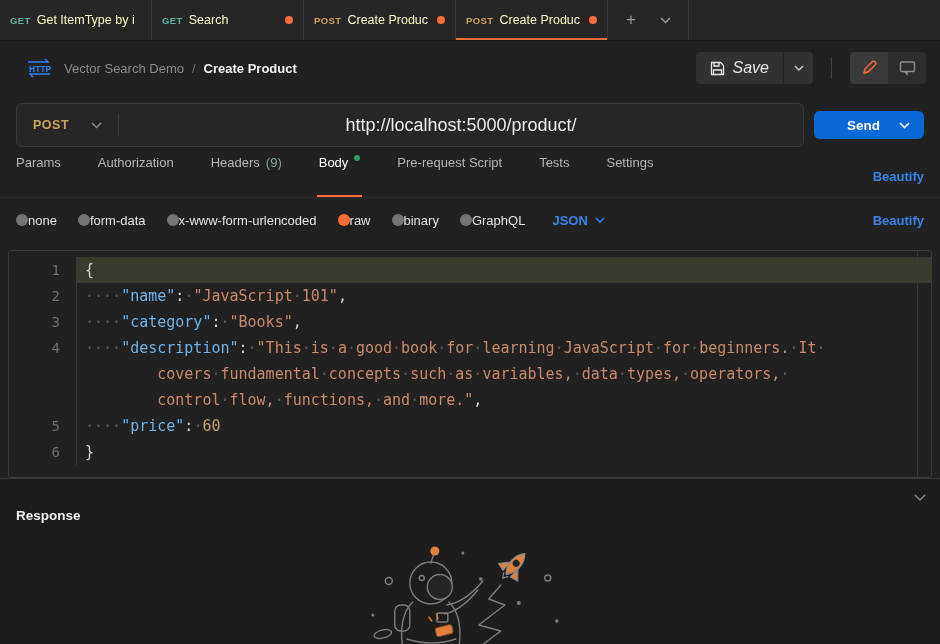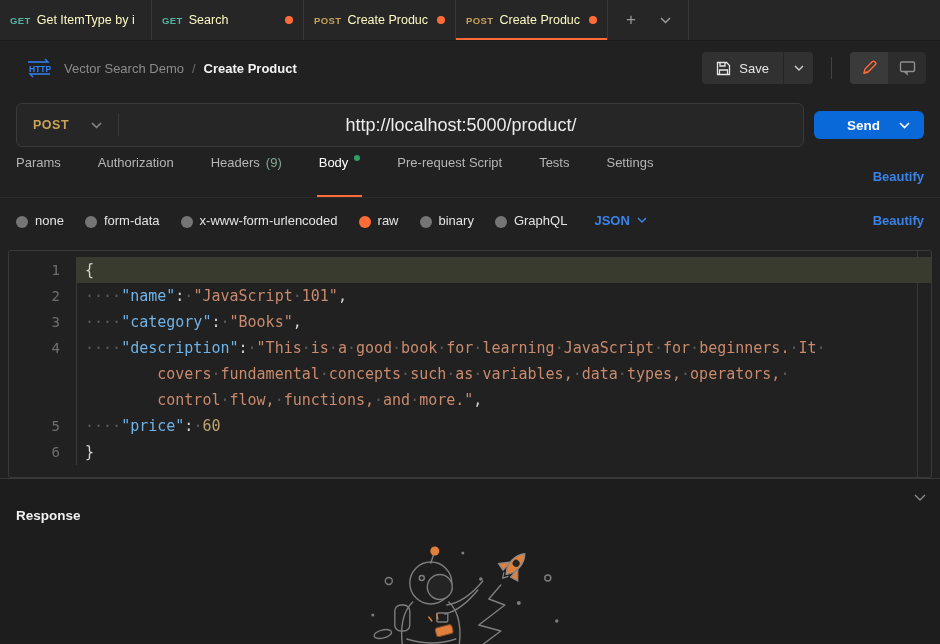--- a/index.html
+++ b/index.html
@@ -19,21 +19,21 @@
   .icon-btn { width:30px; height:28px; display:flex; align-items:center; justify-content:center; background:none; border:none; color:#9a9a9a; font-size:17px; cursor:pointer; border-radius:4px; }
   .env { flex:1; display:flex; align-items:center; justify-content:space-between; padding:0 14px 0 26px; color:#a5a5a5; font-size:12.5px; cursor:pointer; }
   .chev { flex:none; }
 
   
   .header-row { height:54px; display:flex; align-items:center; padding:0 14px 0 24px; gap:10px; }
   .crumbs { display:flex; align-items:center; gap:8px; flex:1; font-size:13px; }
   .crumb-col { color:#8b8b8b; } .crumb-sep { color:#6d6d6d; }
   .crumb-name { color:#f3f3f3; font-weight:bold; }
   .save-group { display:flex; align-items:stretch; height:32px; background:#313131; border-radius:4px; overflow:hidden; }
-  .save-main { display:flex; align-items:center; gap:8px; padding:8px 14px; color:#e6e6e6; font-size:13px; cursor:pointer; }
+  .save-main { display:flex; align-items:center; gap:8px; padding:8px 14px; color:#e6e6e6; font-size:16px; cursor:pointer;font-style:italic; }
   .save-caret { width:30px; display:flex; align-items:center; justify-content:center; border-left:1px solid #242424; cursor:pointer; }
   .vdiv { width:1px; height:22px; background:#414141; margin:0 8px; }
   .edit-group { display:flex; height:32px; border-radius:4px; overflow:hidden; background:#2d2d2d; }
   .edit-btn { width:38px; display:flex; align-items:center; justify-content:center; cursor:pointer; }
   .edit-btn.pencil { background:#3a3a3a; }
 
   
   .url-row { height:60px; display:flex; align-items:center; padding:0 16px; gap:10px; }
   .url-field { flex:1; height:44px; background:#262626; border:1px solid #3a3a3a; border-radius:6px; display:flex; align-items:center; }
   .url-method { display:flex; align-items:center; gap:22px; padding:0 16px; cursor:pointer; }
@@ -47,21 +47,21 @@
   .req-tabs { height:43px; display:flex; align-items:center; padding:0 16px; gap:37px; border-bottom:1px solid #2c2c2c; }
   .rtab { position:relative; display:flex; align-items:flex-start; gap:6px; color:#b5b5b5; font-size:13px; cursor:pointer; height:100%; }
   .rtab .cnt { color:#86a694; }
   .rtab.active { color:#ffffff; }
   .rtab.active::after { content:""; position:absolute; left:-2px; right:-2px; bottom:0; height:2px; background:#ff6c37; }
   .rtab .green-dot { width:6px; height:6px; border-radius:50%; background:#2f9e63; }
   .cookies { margin-left:auto; color:#3b82e6; font-weight:bold; font-size:13px; cursor:pointer; }
 
   
   .body-opts { height:44px; display:flex; align-items:center; padding:0 16px; gap:21px; }
-  .opt { display:flex; align-items:flex-end; gap:7px; cursor:pointer; }
+  .opt { display:flex; align-items:center; cursor:pointer; }
   .radio { width:12px; height:12px; border-radius:50%; background:#757575; }
   .opt.sel .radio { background:#ff6c37; box-shadow:inset 0 0 0 2px #d4array;}
   .opt.sel .radio { background:#ff6c37; }
   .opt .olbl { color:#e3e3e3; font-size:13px; }
   .fmt-select { display:flex; align-items:center; gap:7px; margin-left:6px; cursor:pointer; }
   .fmt-select .flbl { color:#3b82e6; font-size:13px; font-weight:bold; }
   .beautify { margin-left:auto; color:#3b82e6; font-size:13px; font-weight:bold; cursor:pointer;padding-left:20px; }
 
   
   .editor { margin:8px 8px 0 8px; height:228px; border:1px solid #3a3a3a; border-radius:3px; position:relative; background:#212121; overflow:hidden; font-family:"DejaVu Sans Mono", monospace; }

